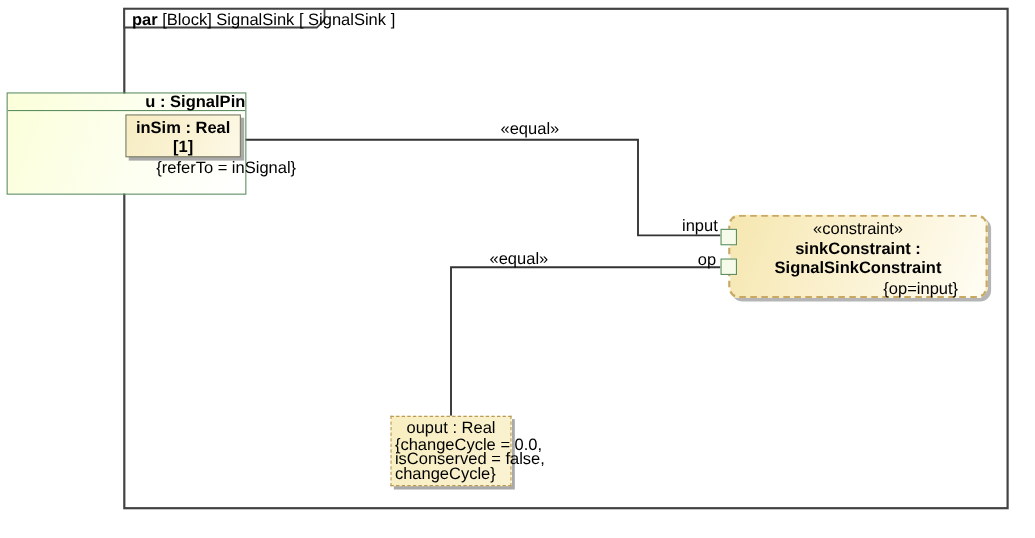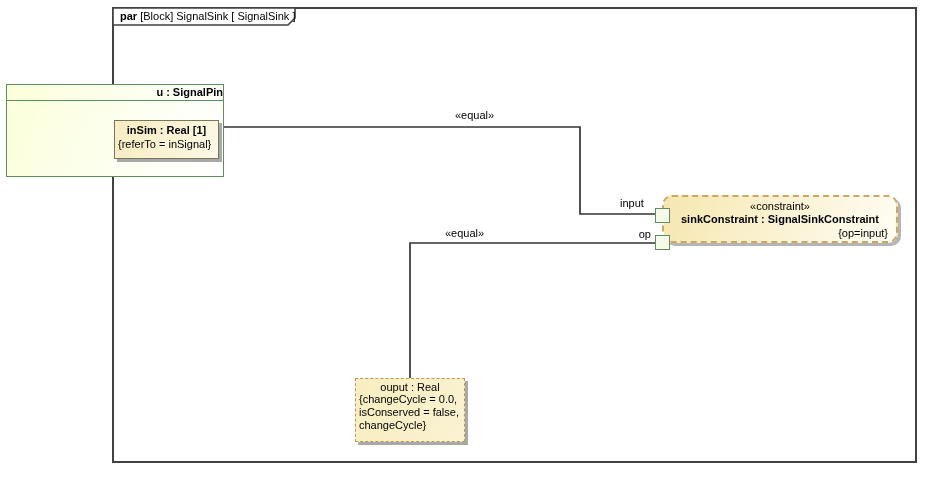--- a/index.html
+++ b/index.html
@@ -7,21 +7,21 @@
     padding: 0;
     background: #ffffff;
     font-family: "Liberation Sans", "DejaVu Sans", sans-serif;
   }
   #canvas {
     position: relative;
     width: 941px;
     height: 489px;
     background: #ffffff;
     overflow: hidden;
-    font-size: 11px;
+    font-size: 15px;
     color: #000000;
   }
   
   .frame {
     position: absolute;
     left: 112px; top: 7px;
     width: 805px; height: 456px;
     border: 2px solid #424242;
     box-sizing: border-box;
     background: transparent;
@@ -51,45 +51,45 @@
   .signalpin-header {
     height: 15px;
     line-height: 15px;
     text-align: right;
     font-weight: bold;
     border-bottom: 1.5px solid #5e8f63;
   }
   
   .insim {
     position: absolute;
-    left: 114px; top: 120px;
+    left: 114px; top: 104px;
     width: 105px; height: 39px;
     border: 1px solid #77775a;
     box-sizing: border-box;
     background: linear-gradient(115deg, #f7ecc2 0%, #faf3d6 60%, #fdf9e8 100%);
     box-shadow: 3px 3px 0 #a9a9a9;
     z-index: 4;
   }
   .insim-title { text-align: center; font-weight: bold; margin-top: 3px; }
-  .insim-tag { padding-left: 3px; margin-top: 2px; white-space: nowrap; }
+  .insim-tag { padding-left: 3px; margin-top: 2px; white-space: nowrap; margin-left: 24px; }
   
   .constraint {
     position: absolute;
     left: 662px; top: 195px;
-    width: 236px; height: 48px;
+    width: 236px; height: 76px;
     border: 2px dashed #c9a864;
     border-radius: 10px;
     box-sizing: border-box;
     background: linear-gradient(110deg, #f6e7b0 0%, #fbf3d6 55%, #fffdf4 100%);
     box-shadow: 3px 3px 0 #b5b5b5;
     z-index: 3;
   }
   .constraint-stereo { text-align: center; margin-top: 3px; }
   .constraint-title { text-align: center; font-weight: bold; margin-top: 1px; }
-  .constraint-param { text-align: right; padding-right: 8px; margin-top: 2px; }
+  .constraint-param { text-align: right; padding-right: 25px; margin-top: 2px; }
   
   .port {
     position: absolute;
     width: 15px; height: 15px;
     border: 1.5px solid #5e8f63;
     box-sizing: border-box;
     background: #f5fae9;
     z-index: 5;
   }
   .port-input { left: 655px; top: 208px; }

